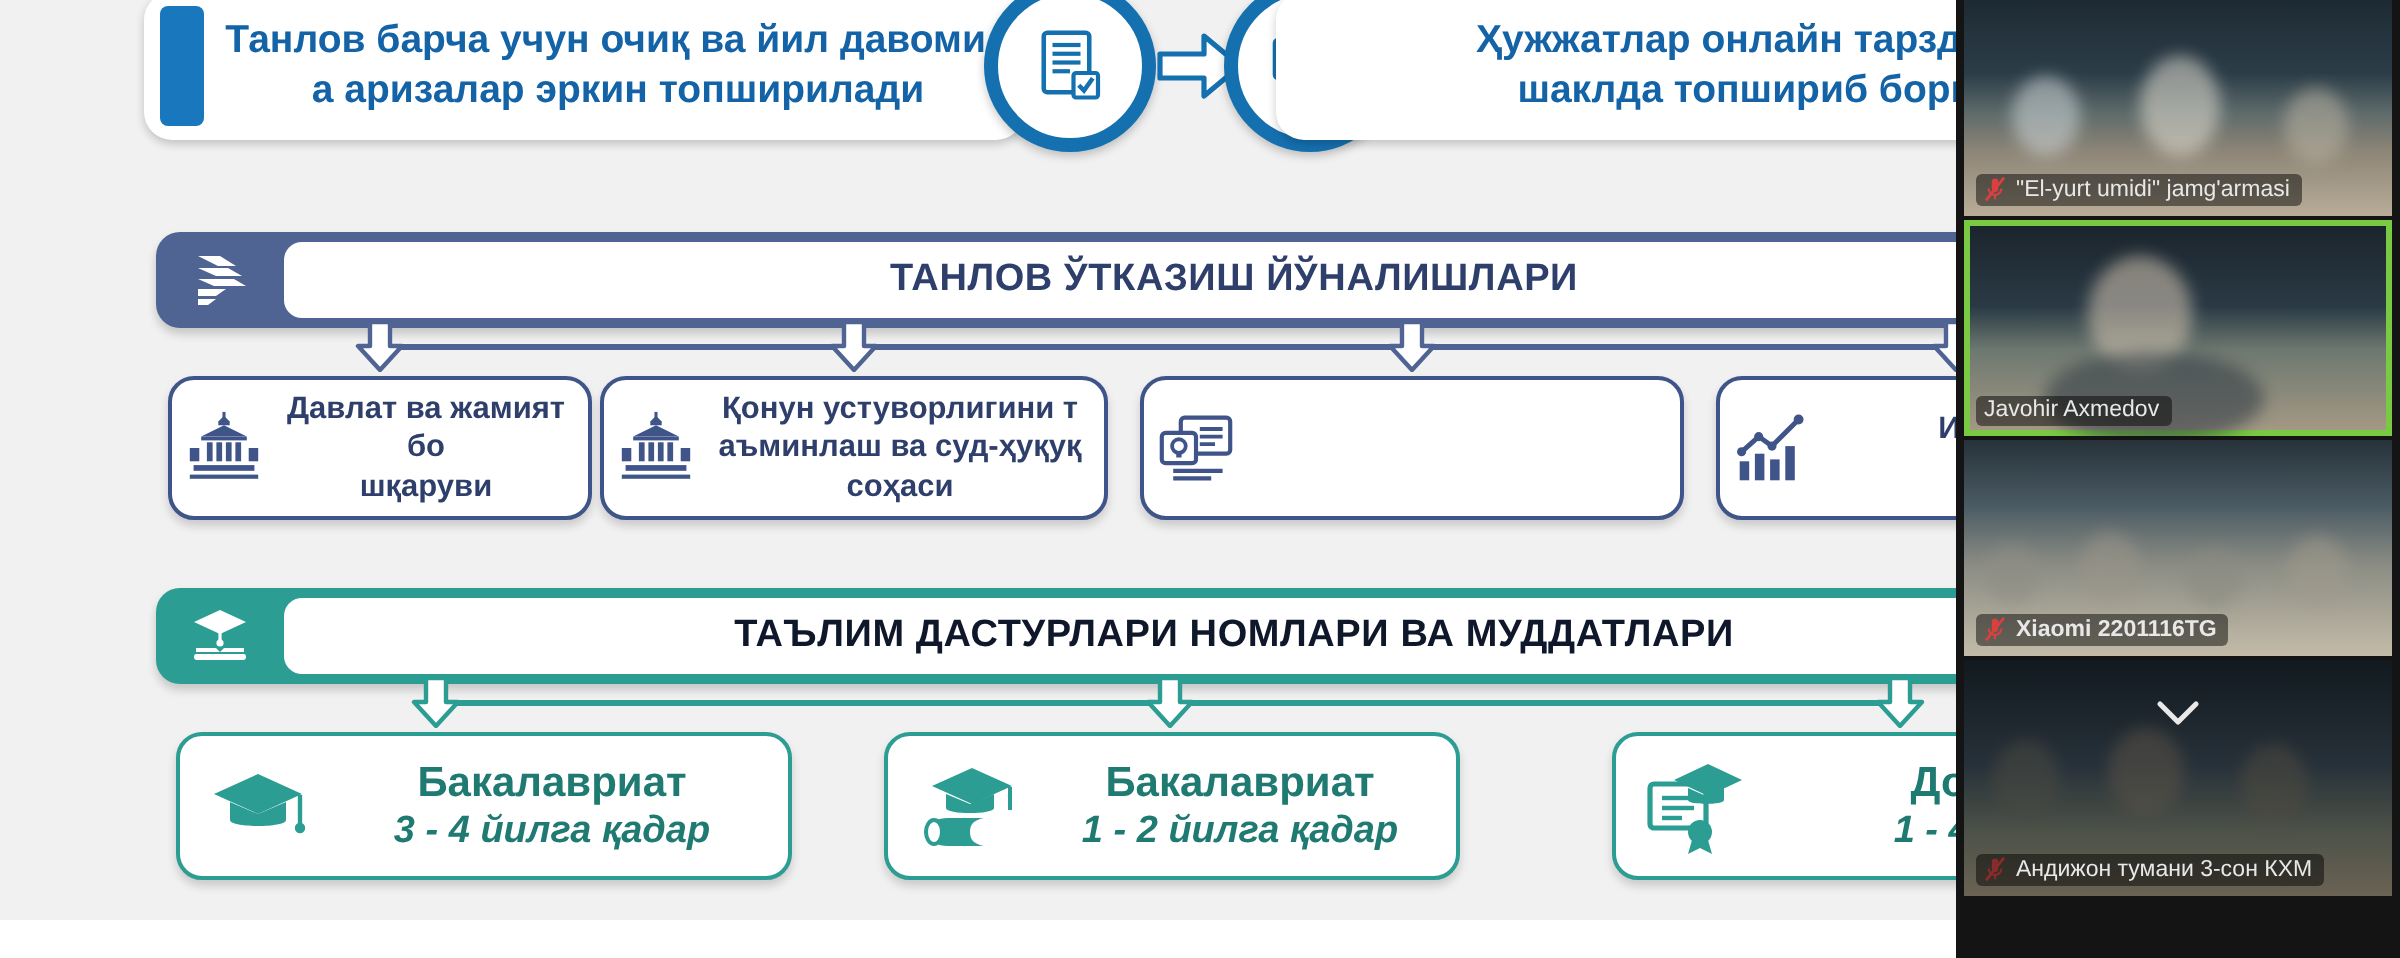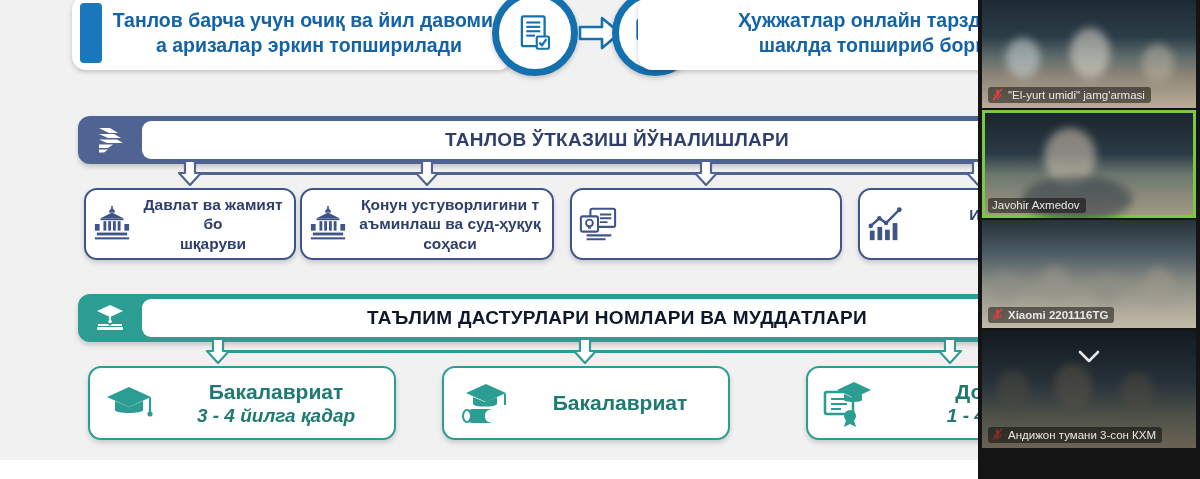--- a/index.html
+++ b/index.html
@@ -387,20 +387,21 @@
         <svg viewBox="0 0 50 50">
           <polygon points="28,6 48,15 28,24 8,15" fill="#2c9d92"></polygon>
           <path d="M15 19 v7 c0 3.4 24 3.4 24 0 v-7 l-12 5z" fill="#2c9d92"></path>
           <line x1="47" y1="15.5" x2="47" y2="27" stroke="#2c9d92" stroke-width="2"></line>
           <path d="M6 38 c0-5 5-7 10-7 h18 c-5 1-7 3-7 7 s2 6 7 7 h-18 c-5 0-10-2-10-7z" fill="#2c9d92"></path>
           <ellipse cx="9" cy="38" rx="4" ry="6" fill="#ffffff" stroke="#2c9d92" stroke-width="2"></ellipse>
         </svg>
       </div>
       <div class="ctext">
         <div class="dname">Бакалавриат</div>
+        <div class="ddur">1 - 2 йилга қадар</div>
       </div>
     </div>
 
     <div class="card deg deg-3">
       <div class="cicon">
         <svg viewBox="0 0 50 50">
           <rect x="3" y="14" width="28" height="22" rx="2" fill="none" stroke="#2c9d92" stroke-width="2.6"></rect>
           <line x1="9" y1="21" x2="25" y2="21" stroke="#2c9d92" stroke-width="2.2"></line>
           <line x1="9" y1="26" x2="25" y2="26" stroke="#2c9d92" stroke-width="2.2"></line>
           <line x1="9" y1="31" x2="19" y2="31" stroke="#2c9d92" stroke-width="2.2"></line>

